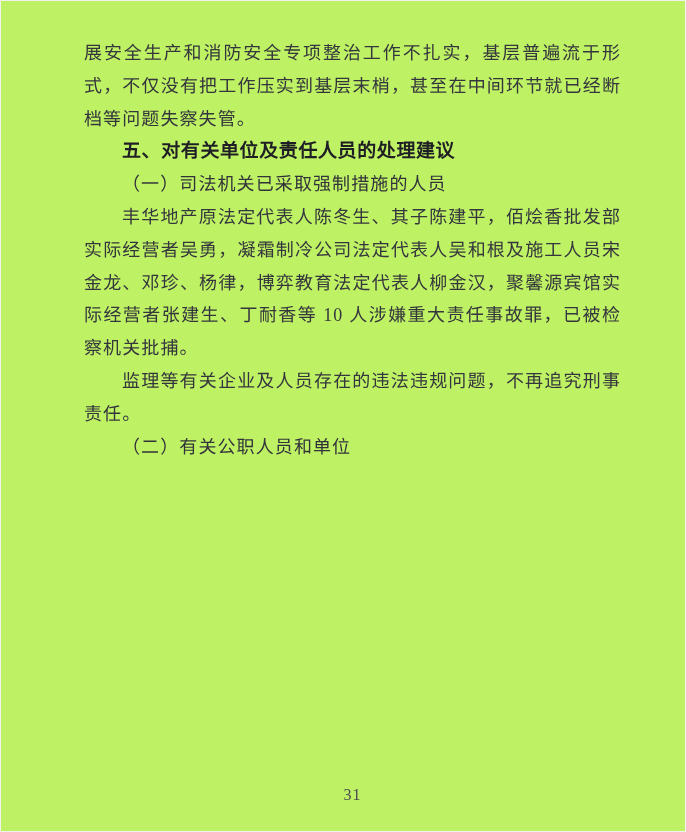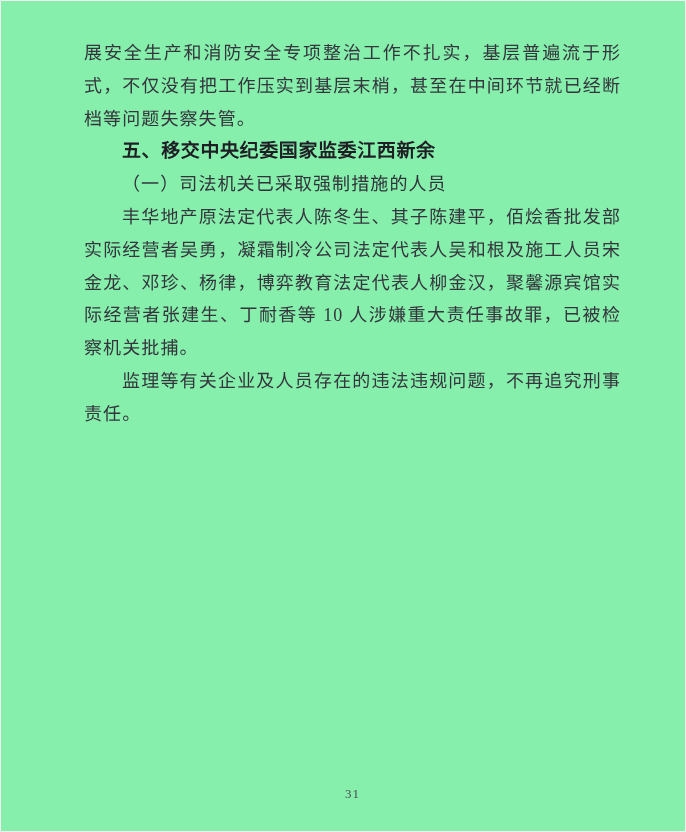--- a/index.html
+++ b/index.html
@@ -1,20 +1,20 @@
 <!DOCTYPE html>
 <html lang="zh-CN"><head>
 <meta charset="utf-8">
 <style>
   html, body { margin: 0; padding: 0; background: #ffffff; }
   .page {
     position: relative;
     width: 686px;
     height: 832px;
-    background: #86efac;
+    background: #bef264;
     overflow: hidden;
     font-family: "Liberation Serif", "DejaVu Serif", serif;
     color: #35353d;
     box-shadow: inset 0 0 0 1px #f1f1ef;
   }
   .content {
     position: absolute;
     left: 84px;
     top: 37px;
     width: 537px;
@@ -42,30 +42,31 @@
     margin: 0;
     text-indent: 38px;
     color: #32323a;
   }
   .pagenum {
     position: absolute;
     top: 786px;
     left: 84px;
     width: 537px;
     text-align: center;
-    font-size: 13px;
+    font-size: 16px;
     letter-spacing: 1px;
     color: #4a4a52;
   }
 </style>
 </head>
 <body>
 
 <div class="page">
   <div class="content">
     <p class="para cont">展安全生产和消防安全专项整治工作不扎实，基层普遍流于形式，不仅没有把工作压实到基层末梢，甚至在中间环节就已经断档等问题失察失管。</p>
-    <p class="h1">五、移交中央纪委国家监委江西新余</p>
+    <p class="h1">五、对有关单位及责任人员的处理建议</p>
     <p class="h2">（一）司法机关已采取强制措施的人员</p>
     <p class="para">丰华地产原法定代表人陈冬生、其子陈建平，佰烩香批发部实际经营者吴勇，凝霜制冷公司法定代表人吴和根及施工人员宋金龙、邓珍、杨律，博弈教育法定代表人柳金汉，聚馨源宾馆实际经营者张建生、丁耐香等 10 人涉嫌重大责任事故罪，已被检察机关批捕。</p>
     <p class="para">监理等有关企业及人员存在的违法违规问题，不再追究刑事责任。</p>
+    <p class="h2">（二）有关公职人员和单位</p>
   </div>
   <div class="pagenum">31</div>
 </div>
 
 </body></html>

